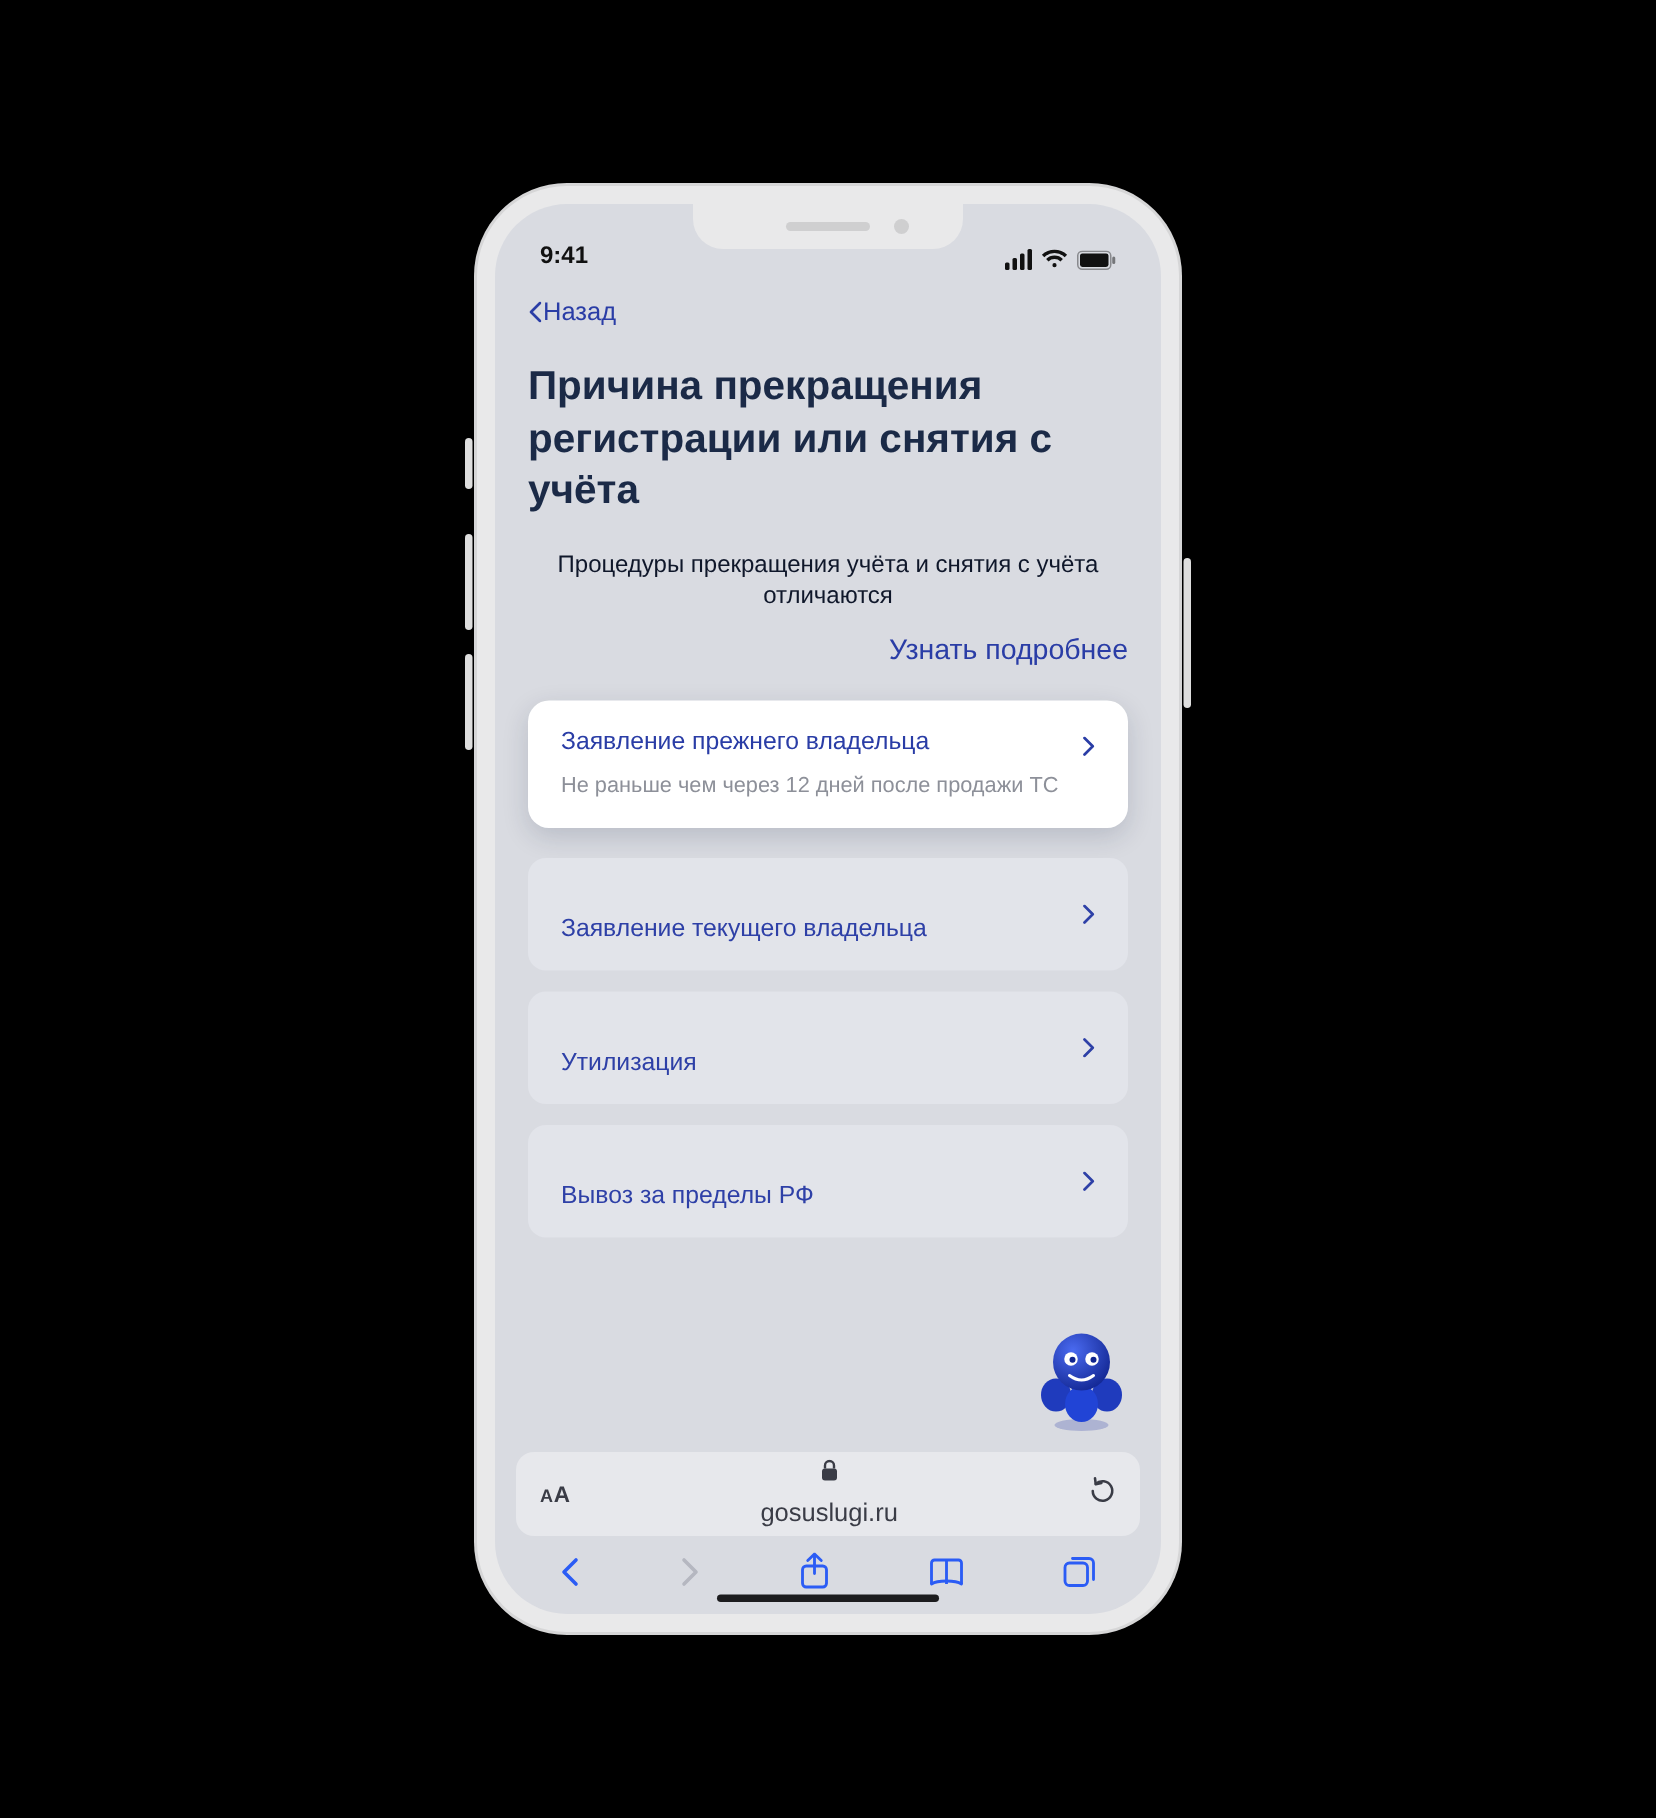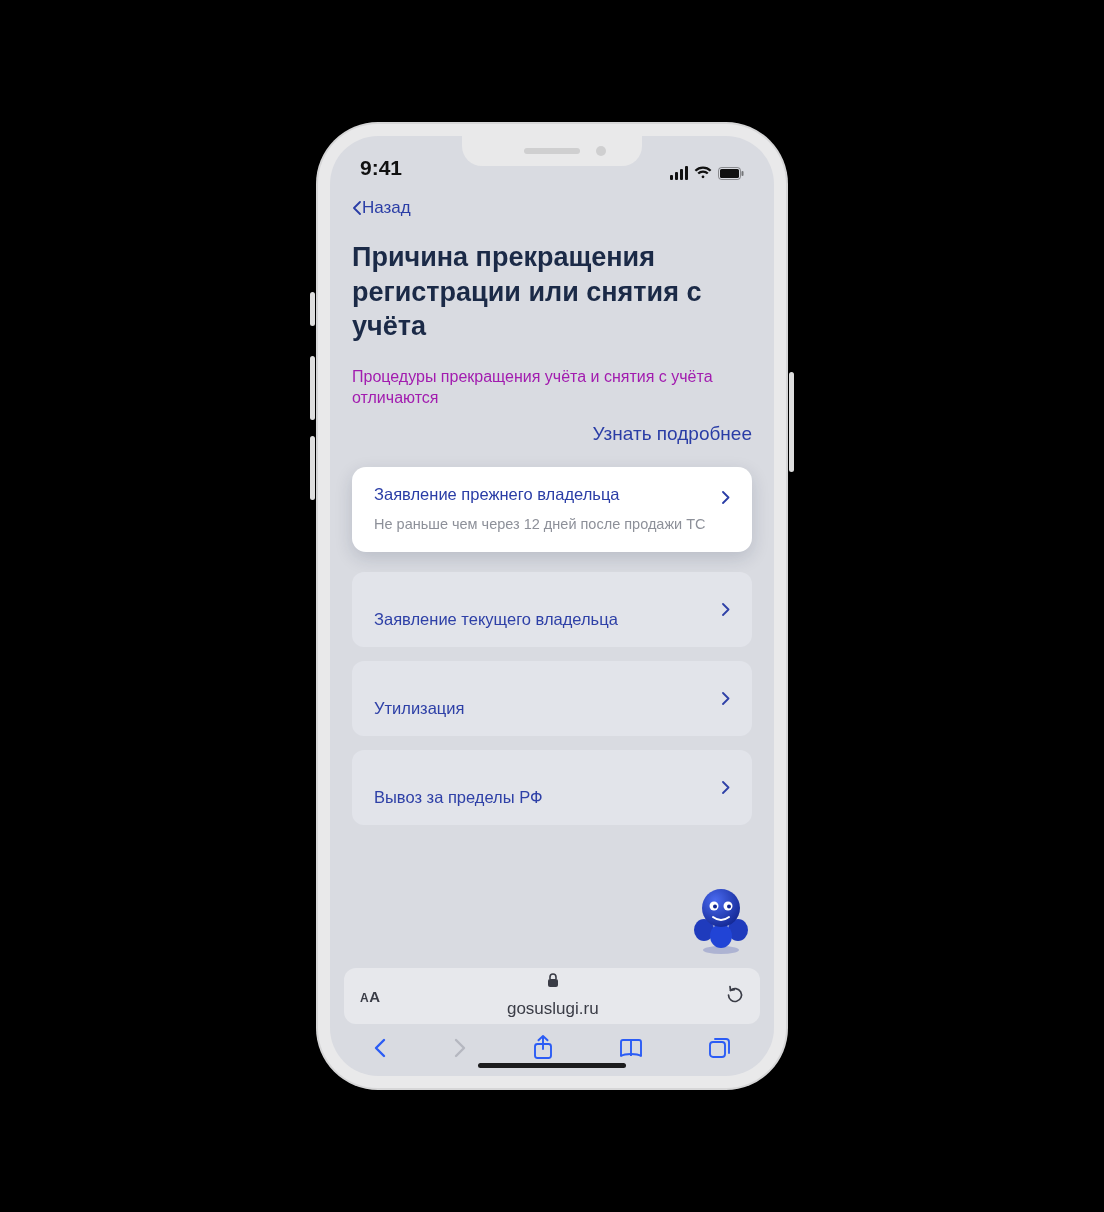--- a/index.html
+++ b/index.html
@@ -65,21 +65,21 @@
     .side-btn.l3 { left:-6px; top:314px; width:5px; height:64px; }
     .side-btn.r1 { right:-6px; top:250px; width:5px; height:100px; }
 
     .status-bar {
       height: 46px;
       display:flex;
       align-items:flex-end;
       justify-content:space-between;
       padding: 0 30px 2px 30px;
       font-weight:600;
-      font-size:21px;
+      font-size:16px;
       color:#111;
     }
     .status-right { display:flex; gap:6px; align-items:flex-end; }
     .signal { display:flex; gap:2px; align-items:flex-end; }
     .signal span{ width:3px; background:#111; border-radius:1px; }
     .signal span:nth-child(1){ height:5px;}
     .signal span:nth-child(2){ height:8px;}
     .signal span:nth-child(3){ height:11px;}
     .signal span:nth-child(4){ height:14px;}
     .wifi svg, .batt svg { display:block; }
@@ -102,24 +102,25 @@
       cursor:pointer;
     }
     .title {
       color:#1b2a47;
       font-size:27px;
       font-weight:700;
       line-height:1.28;
       margin-bottom: 22px;
     }
     .subtitle {
-      color:#a21caf;
+      color:#0f172a;
       font-size:16px;
       line-height:1.35;
       margin-bottom: 14px;
+      text-align: center;
     }
     .learn-more {
       color:#2a3da6;
       font-size:19px;
       margin-bottom: 22px;
       cursor:pointer;
       text-align:right;
     }
     .card {
       background:#fff;

